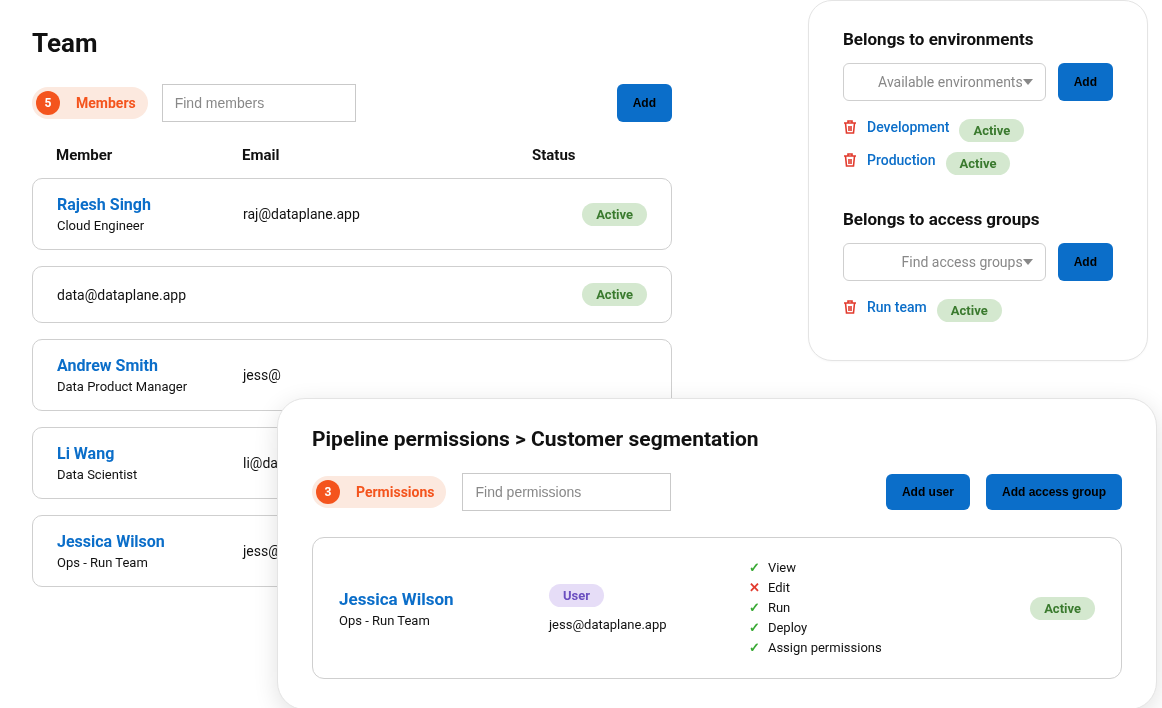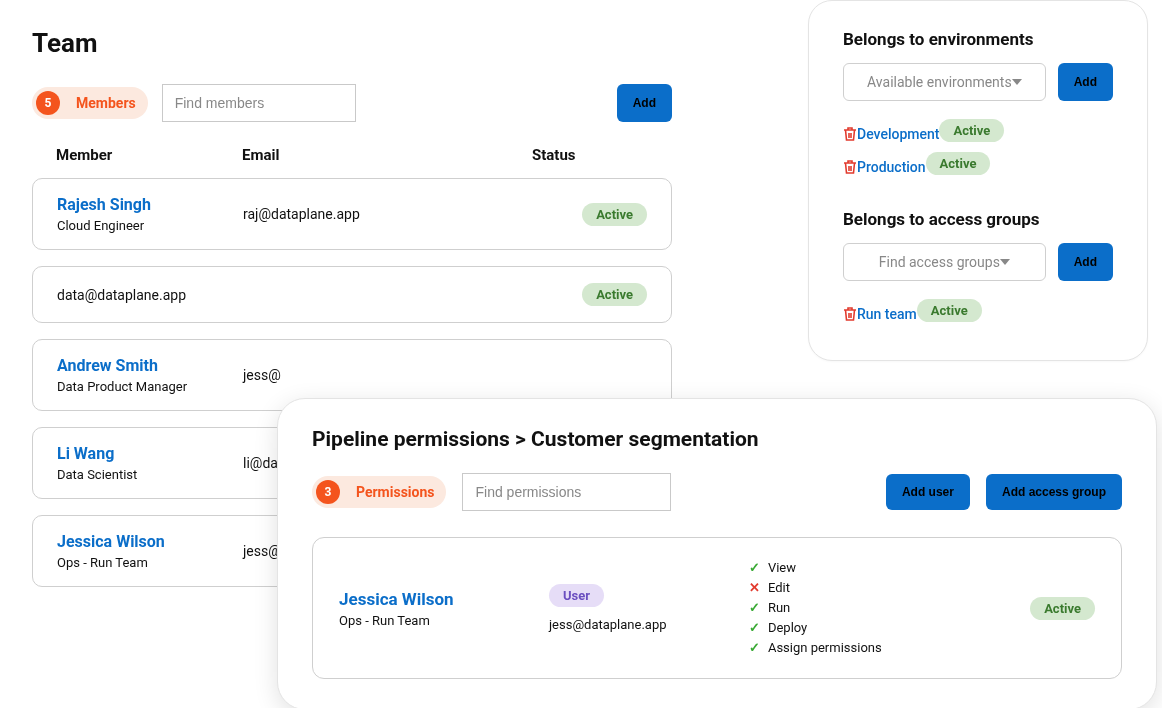--- a/index.html
+++ b/index.html
@@ -29,23 +29,23 @@
   .member-row .name { color: #0b6ec9; font-weight: 700; font-size: 16px; }
   .member-row .role { color: #111; font-size: 13px; margin-top: 4px; }
   .member-row .email { width: 290px; font-size: 14px; }
   .member-row .status-col { flex: 1; display: flex; justify-content: flex-end; }
   .badge-active { background: #d4e8cf; color: #3a7a2e; border-radius: 14px; padding: 4px 14px; font-size: 13px; font-weight: 700; }
 
   
   .side-card { position: absolute; right: 14px; top: 0; width: 340px; border: 1px solid #e4e4e4; border-radius: 24px; background: #fff; padding: 28px 34px 28px 34px; box-shadow: 0 1px 2px rgba(0,0,0,0.03); }
   .side-section-title { font-size: 17px; font-weight: 700; margin-bottom: 14px; }
   .select-row { display: flex; gap: 12px; align-items: center; margin-bottom: 18px; }
-  .fake-select { flex: 1; height: 38px; border: 1px solid #cfcfcf; border-radius: 6px; display: flex; align-items: center; justify-content: center; padding: 0 12px; font-size: 14px; color: #888; cursor: pointer; }
+  .fake-select { flex: 1; height: 38px; border: 1px solid #cfcfcf; border-radius: 6px; display: flex; align-items: center; justify-content: flex-end; padding: 0 12px; font-size: 14px; color: #888; cursor: pointer; }
   .fake-select .chev { width: 0; height: 0; border-left: 5px solid transparent; border-right: 5px solid transparent; border-top: 6px solid #888; }
-  .tag-row { display: flex; align-items: flex-end; margin-bottom: 10px; font-size: 14px; }
+  .tag-row { display: flex; align-items: flex-start; gap: 10px; margin-bottom: 10px; font-size: 14px; }
   .trash { width: 14px; height: 16px; display: inline-block; cursor: pointer; }
   .trash svg { display: block; }
   .tag-link { color: #0b6ec9; font-weight: 500; }
   .side-gap { height: 24px; }
 
   
   .perm-card { position: absolute; left: 277px; top: 398px; width: 880px; border: 1px solid #e4e4e4; border-radius: 28px; background: #fff; padding: 28px 34px 30px; box-shadow: 0 6px 24px rgba(0,0,0,0.12); }
   .perm-title { font-size: 21px; font-weight: 700; margin-bottom: 22px; }
   .perm-toolbar { display: flex; align-items: center; gap: 16px; margin-bottom: 26px; }
   .find-perm { flex: 1; max-width: 390px; }

